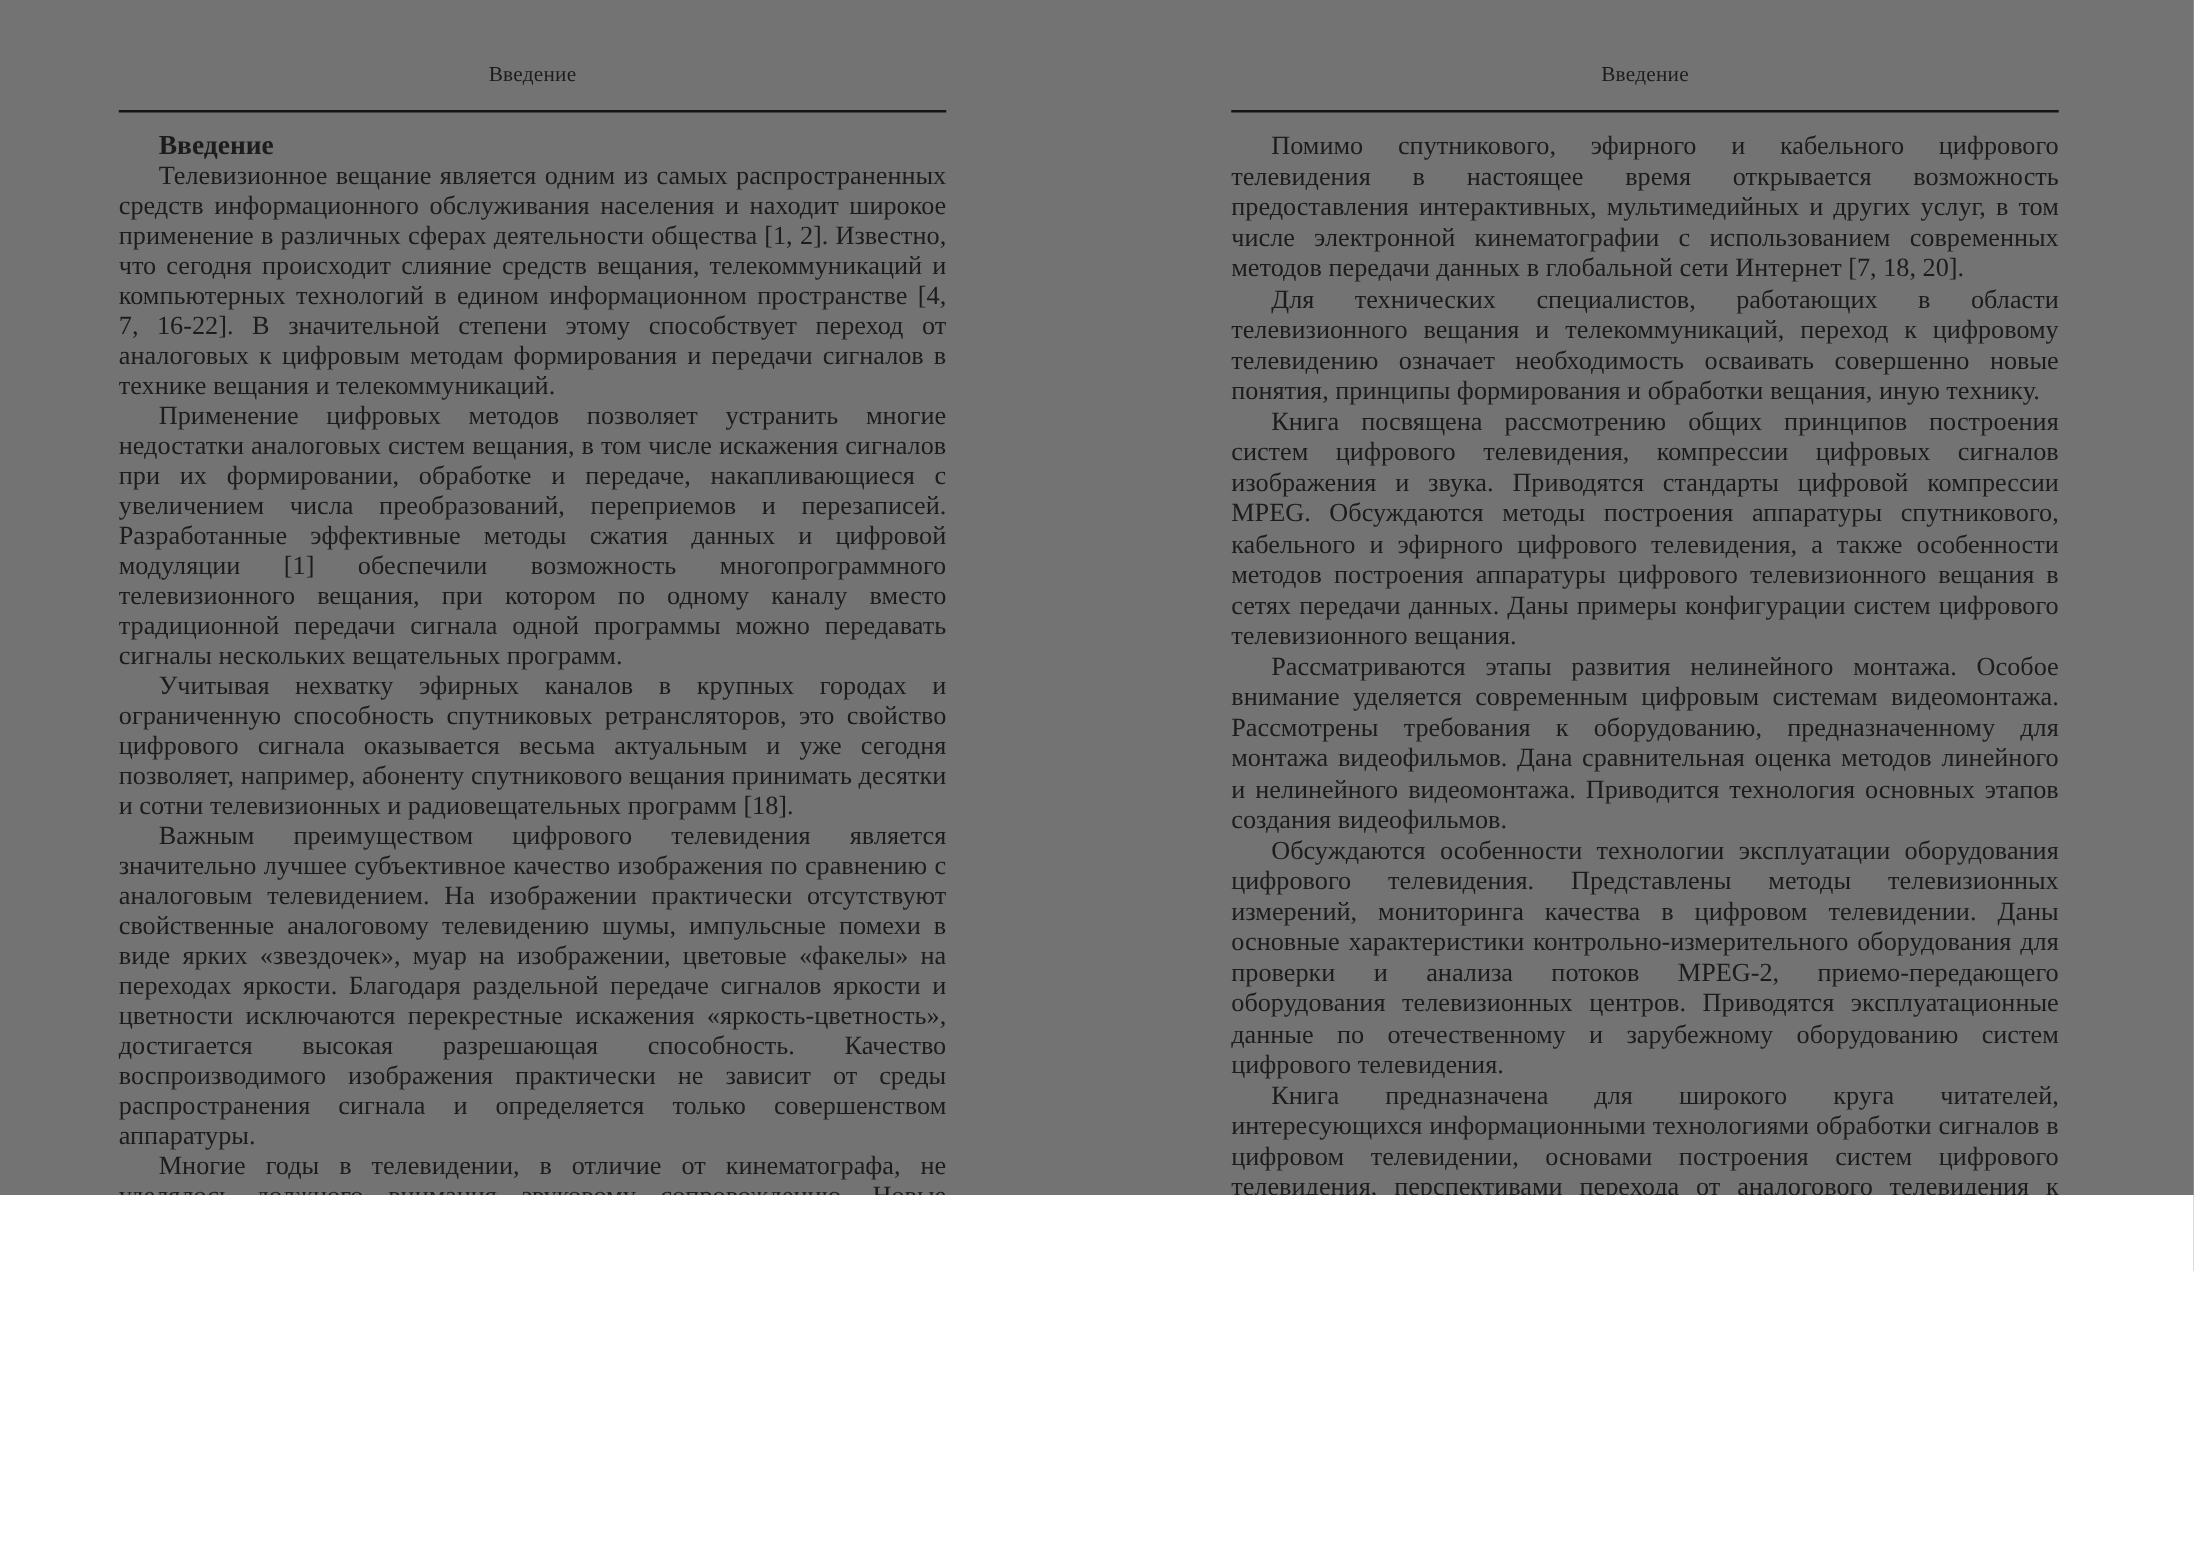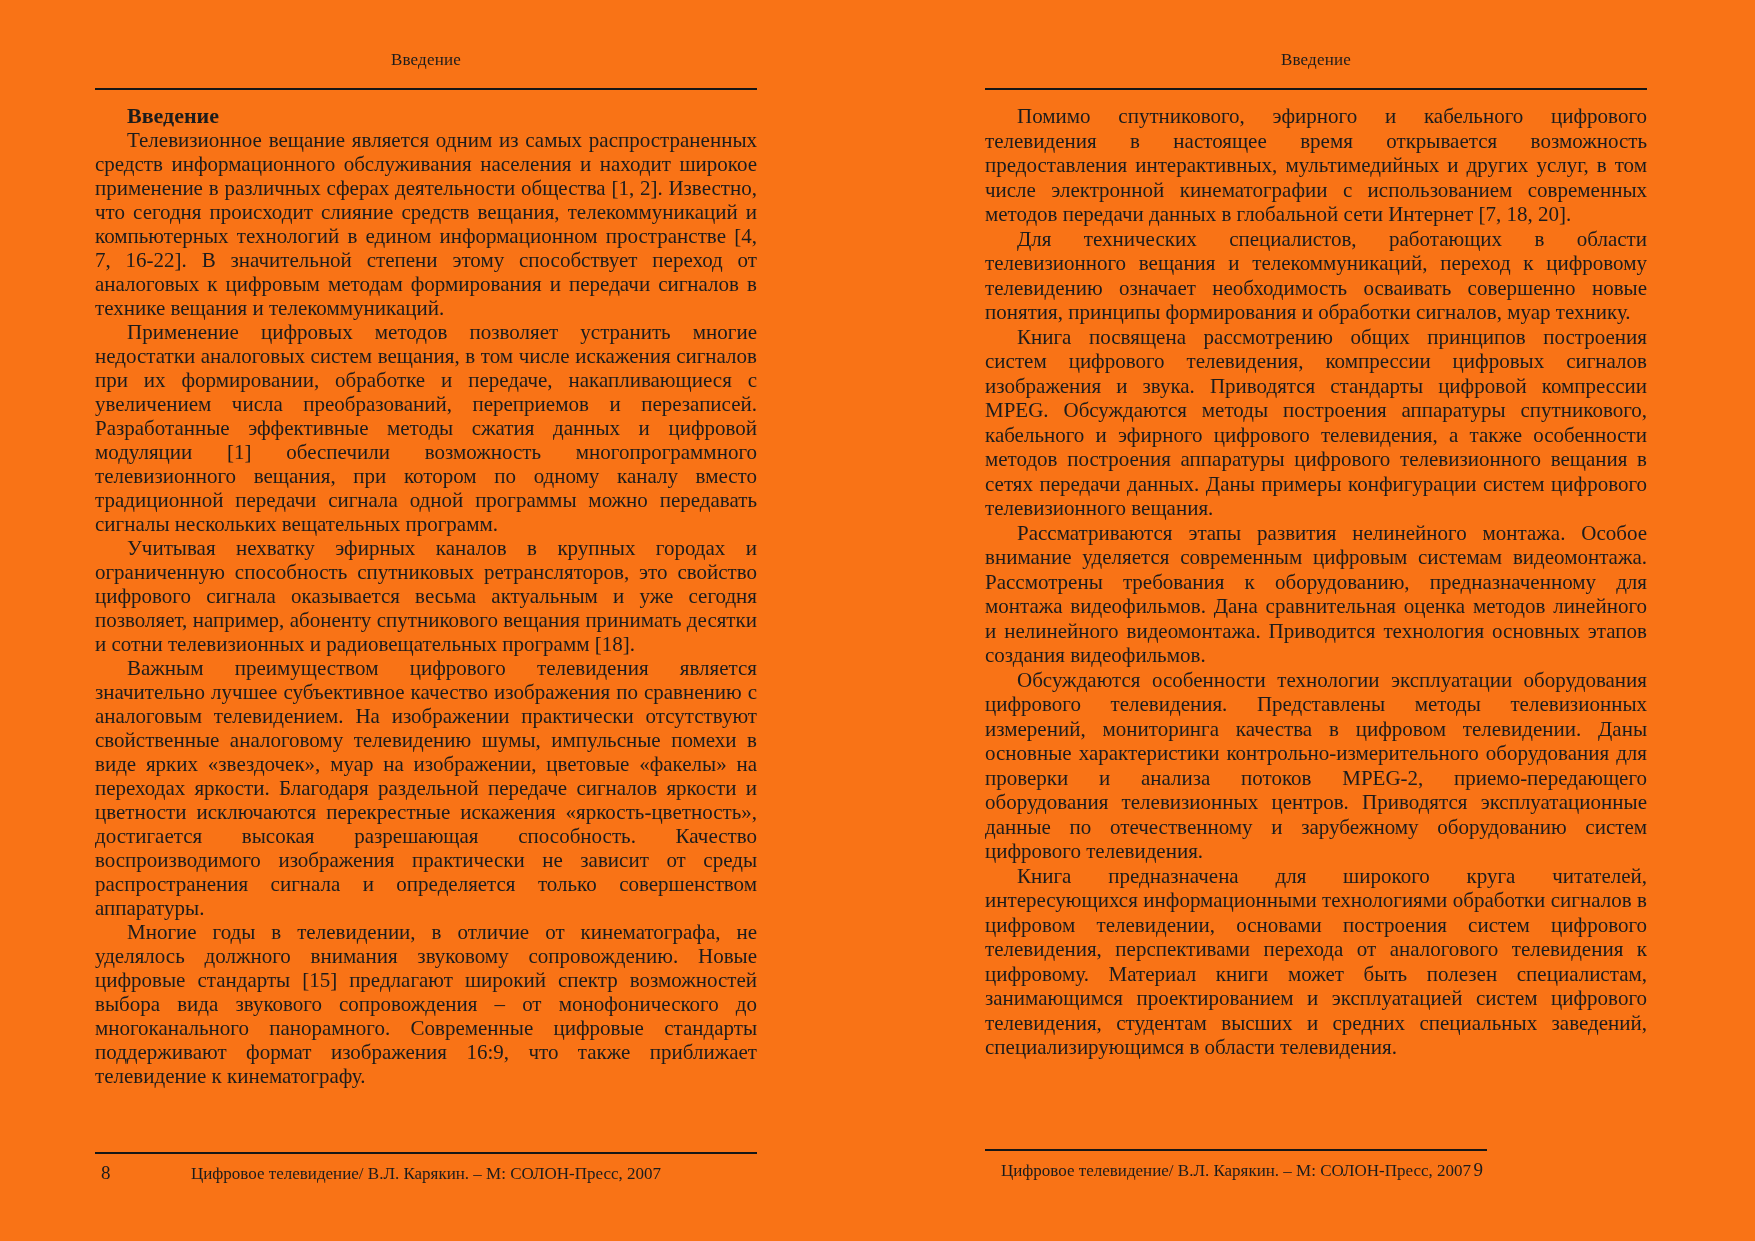--- a/index.html
+++ b/index.html
@@ -9,22 +9,22 @@
   body {
     width: 1755px;
     height: 1241px;
     background: #ffffff;
     font-family: "Liberation Serif", "DejaVu Serif", serif;
     color: #1a1a1a;
   }
   .spread {
     position: relative;
     width: 1755px;
-    height: 1241px;
-    background: #f97316;
+    height: 956px;
+    background: #737373;
     overflow: hidden;
   }
   .page {
     position: absolute;
     top: 0;
     height: 100%;
     width: 662px;
   }
   .page--left  { left: 95px;  }
   .page--right { left: 985px; }
@@ -134,21 +134,21 @@
       </div>
     </div>
   </div>
 
   <div class="page page--right">
     <div class="running-head">Введение</div>
     <div class="head-rule"></div>
 
     <div class="page-body">
       <p>Помимо спутникового, эфирного и кабельного цифрового телевидения в настоящее время открывается возможность предоставления интерактивных, мультимедийных и других услуг, в том числе электронной кинематографии с использованием современных методов передачи данных в глобальной сети Интернет [7, 18, 20].</p>
-      <p>Для технических специалистов, работающих в области телевизионного вещания и телекоммуникаций, переход к цифровому телевидению означает необходимость осваивать совершенно новые понятия, принципы формирования и обработки сигналов, муар технику.</p>
+      <p>Для технических специалистов, работающих в области телевизионного вещания и телекоммуникаций, переход к цифровому телевидению означает необходимость осваивать совершенно новые понятия, принципы формирования и обработки вещания, иную технику.</p>
       <p>Книга посвящена рассмотрению общих принципов построения систем цифрового телевидения, компрессии цифровых сигналов изображения и звука. Приводятся стандарты цифровой компрессии MPEG. Обсуждаются методы построения аппаратуры спутникового, кабельного и эфирного цифрового телевидения, а также особенности методов построения аппаратуры цифрового телевизионного вещания в сетях передачи данных. Даны примеры конфигурации систем цифрового телевизионного вещания.</p>
       <p>Рассматриваются этапы развития нелинейного монтажа. Особое внимание уделяется современным цифровым системам видеомонтажа. Рассмотрены требования к оборудованию, предназначенному для монтажа видеофильмов. Дана сравнительная оценка методов линейного и нелинейного видеомонтажа. Приводится технология основных этапов создания видеофильмов.</p>
       <p>Обсуждаются особенности технологии эксплуатации оборудования цифрового телевидения. Представлены методы телевизионных измерений, мониторинга качества в цифровом телевидении. Даны основные характеристики контрольно-измерительного оборудования для проверки и анализа потоков MPEG-2, приемо-передающего оборудования телевизионных центров. Приводятся эксплуатационные данные по отечественному и зарубежному оборудованию систем цифрового телевидения.</p>
       <p>Книга предназначена для широкого круга читателей, интересующихся информационными технологиями обработки сигналов в цифровом телевидении, основами построения систем цифрового телевидения, перспективами перехода от аналогового телевидения к цифровому. Материал книги может быть полезен специалистам, занимающимся проектированием и эксплуатацией систем цифрового телевидения, студентам высших и средних специальных заведений, специализирующимся в области телевидения.</p>
     </div>
 
     <div class="page-footer page-footer--right">
       <div class="foot-rule"></div>
       <div class="foot-inner">
         <span class="foot-citation">Цифровое телевидение/ В.Л. Карякин. – М: СОЛОН-Пресс, 2007</span>

